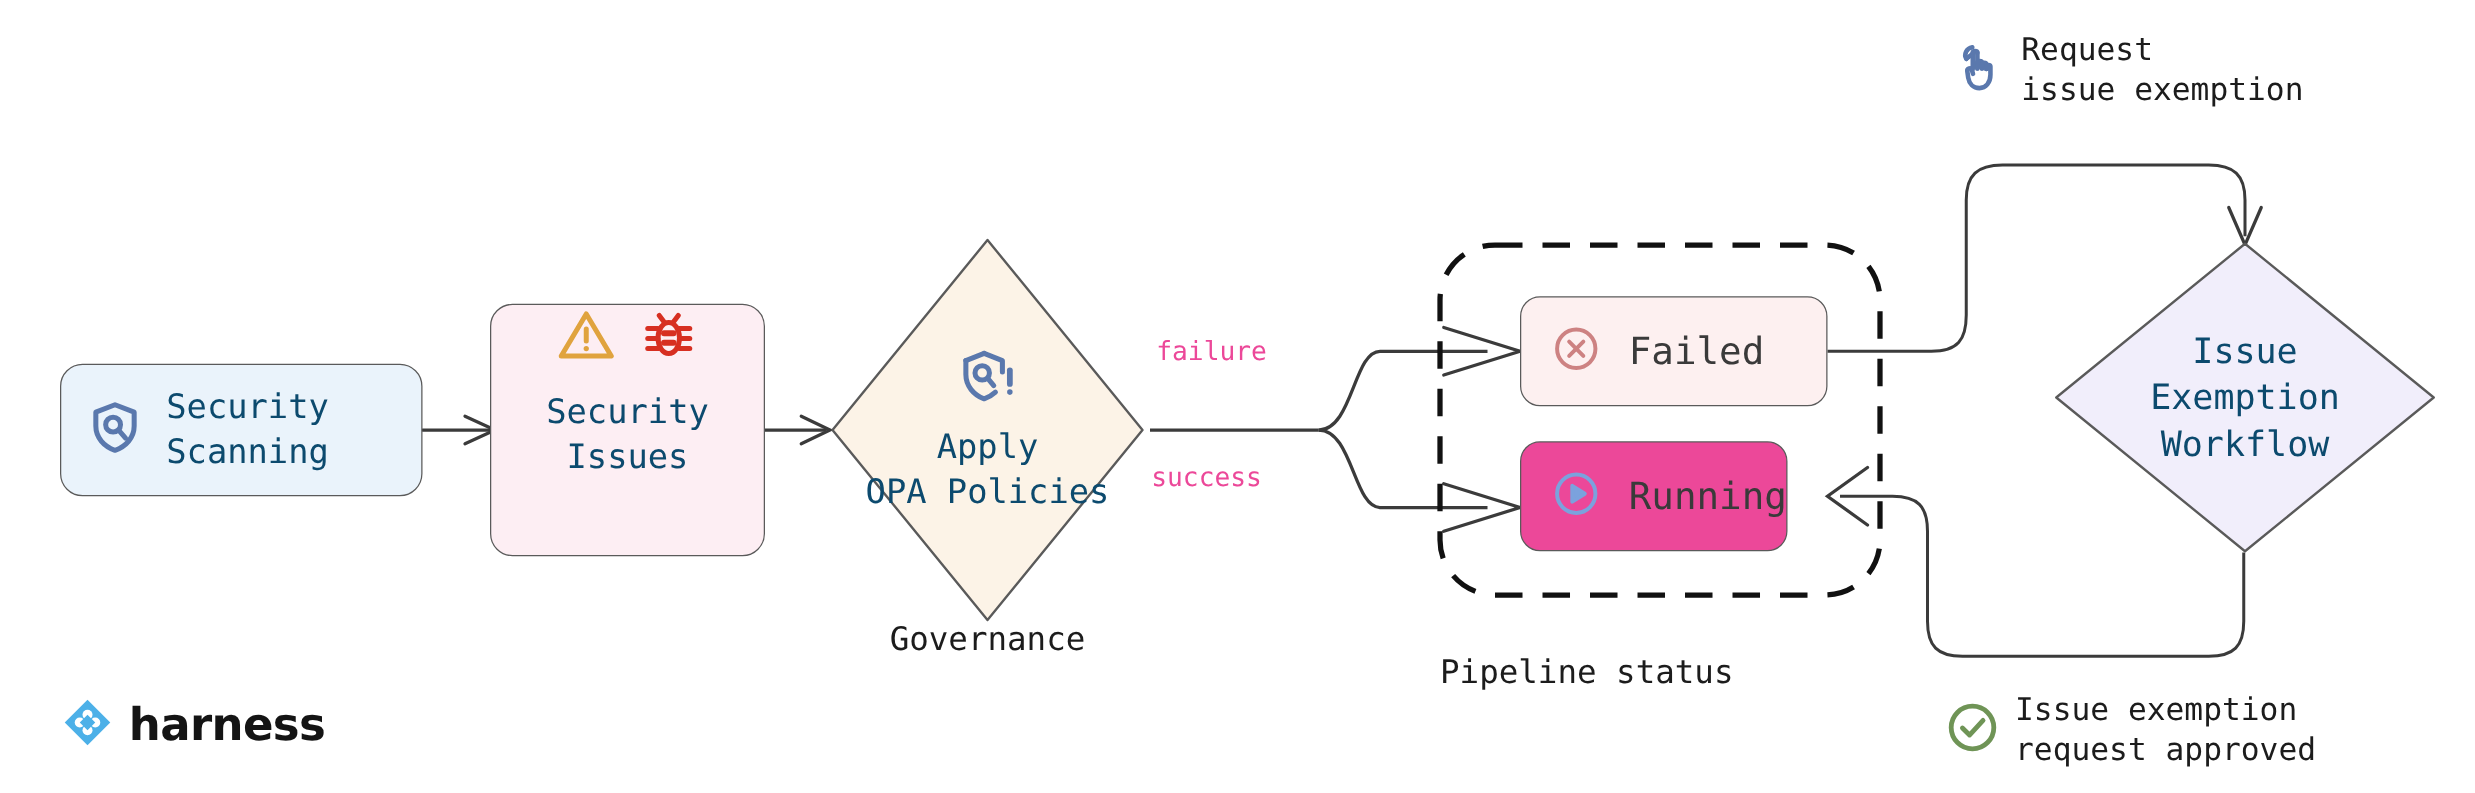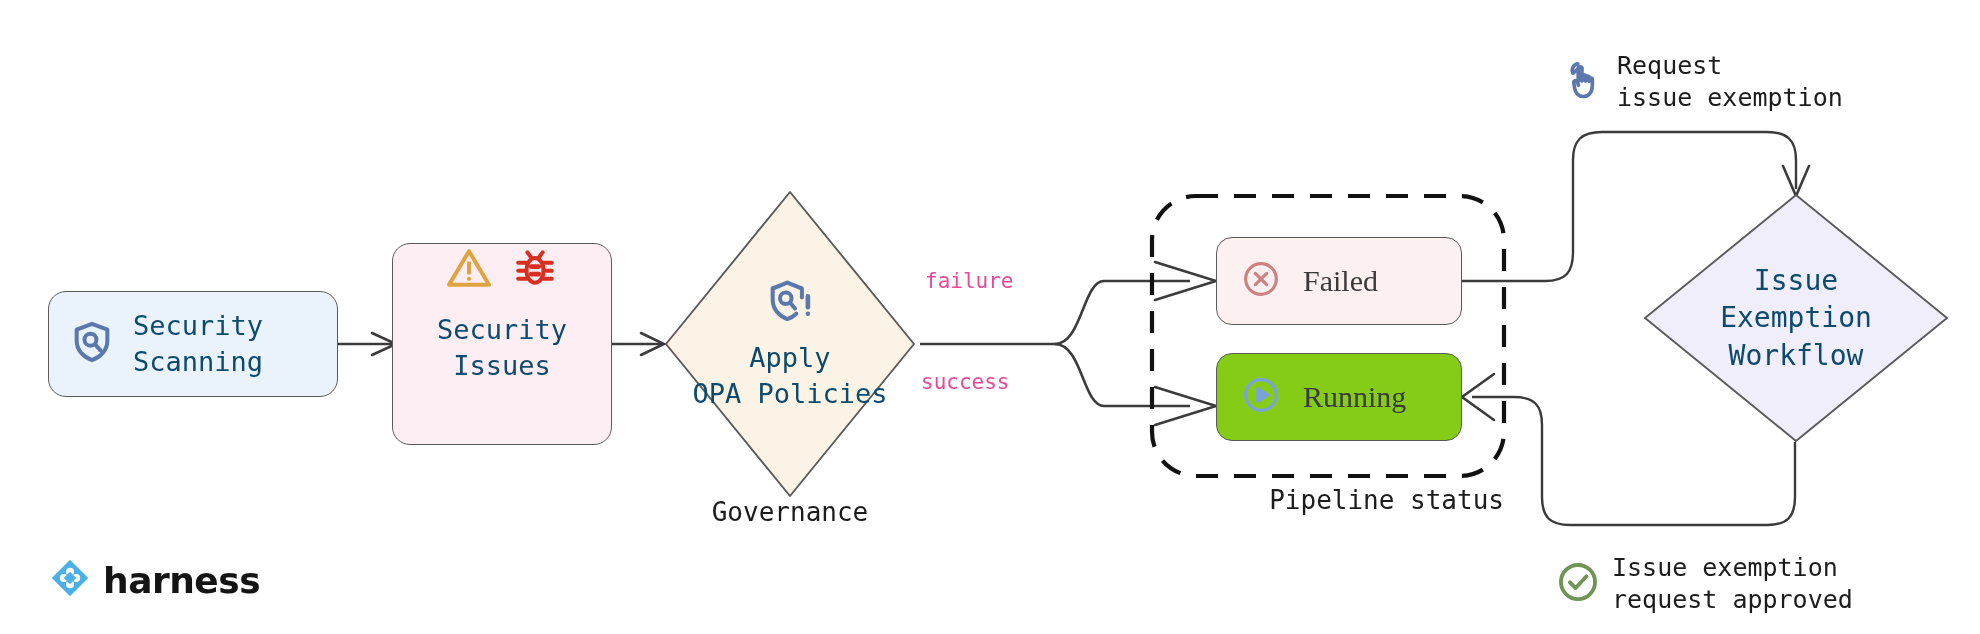--- a/index.html
+++ b/index.html
@@ -112,21 +112,20 @@
     border: 1.8px solid #5a5a5a;
     border-radius: 16px;
     display: flex;
     align-items: center;
     padding-left: 24px;
     gap: 22px;
   }
   .status-text {
     font-size: 30px;
     color: #3a3a3a;
-    font-family: Liberation Serif, serif;
   }
   .logo {
     position: absolute;
     display: flex;
     align-items: center;
     gap: 13px;
     justify-content: space-between;
   }
   .logo-text {
     font-family: "DejaVu Sans", "Liberation Sans", sans-serif;
@@ -261,44 +260,44 @@
     <span style="flex:0 0 auto;">
       <svg width="40" height="40" viewBox="0 0 24 24" fill="none" stroke="#cd8282" stroke-width="1.9" stroke-linecap="round">
         <circle cx="12" cy="12" r="9.2"></circle>
         <path d="M8.6 8.6 L15.4 15.4"></path>
         <path d="M15.4 8.6 L8.6 15.4"></path>
       </svg>
     </span>
     <span class="status-text">Failed</span>
   </div>
 
-  <div class="status-node" style="left:1216px; top:353px; width:246px; height:88px; background:#84cc16;">
+  <div class="status-node" style="left:1216px; top:353px; width:214px; height:88px; background:#ec4899;">
     <span style="flex:0 0 auto;">
       <svg width="40" height="40" viewBox="0 0 24 24" fill="none" stroke="#7ba2dd" stroke-width="1.9" stroke-linecap="round" stroke-linejoin="round">
         <circle cx="12" cy="12" r="9.2"></circle>
         <path d="M10.1 8.2 L16.1 12 L10.1 15.8 Z" fill="#7ba2dd" stroke="#7ba2dd"></path>
       </svg>
     </span>
     <span class="status-text">Running</span>
   </div>
 
-  <div class="caption" style="left:1152px; top:484px; width:352px; text-align:right;">Pipeline status</div>
+  <div class="caption" style="left:1152px; top:522px; width:352px; text-align:left;">Pipeline status</div>
 
   <div class="diamond-wrap" style="left:1640px; top:190px; width:312px; height:256px;">
     <svg width="312" height="256" viewBox="0 0 312 256" style="position:absolute;left:0;top:0;">
       <path d="M156 5 L307 128 L156 251 L5 128 Z" fill="#f1eefb" stroke="#5a5a5a" stroke-width="1.9" stroke-linejoin="round"></path>
     </svg>
     <div class="diamond-content">
       <div class="node-label" style="font-size:28px; line-height:1.34;">Issue
 Exemption
 Workflow</div>
     </div>
   </div>
 
-  <div class="annot" style="left:1561px; top:50px;">
+  <div class="annot" style="left:1561px; top:24px;">
     <span style="flex:0 0 auto;">
       <svg width="44" height="44" viewBox="0 0 24 24" fill="none" stroke="#5a78ad" stroke-width="2" stroke-linecap="round" stroke-linejoin="round">
         <path d="M9.2 3.2 C6.6 3.6 5.4 6.4 6.6 8.2"></path>
         <path d="M6.6 8.2 L8.8 6.4"></path>
         <path d="M11.4 5.6 V12.4"></path>
         <path d="M11.4 12.4 V9.9 C11.4 8.9 13.4 8.9 13.4 9.9 V12.4"></path>
         <path d="M13.4 12.4 V10.6 C13.4 9.7 15.3 9.7 15.3 10.6 V12.6"></path>
         <path d="M15.3 12.6 V11.6 C15.3 10.7 17.1 10.7 17.1 11.6 V15.2 C17.1 18.6 15.1 21 12.3 21 C9.6 21 7.8 19 7.4 16.4 L7 13.6 C6.8 12.3 8.6 11.8 9 13.1 L9.5 14.8"></path>
         <path d="M11.4 5.6 C11.4 4.5 9.4 4.5 9.4 5.6"></path>
         <path d="M9.4 5.6 V12.6"></path>

